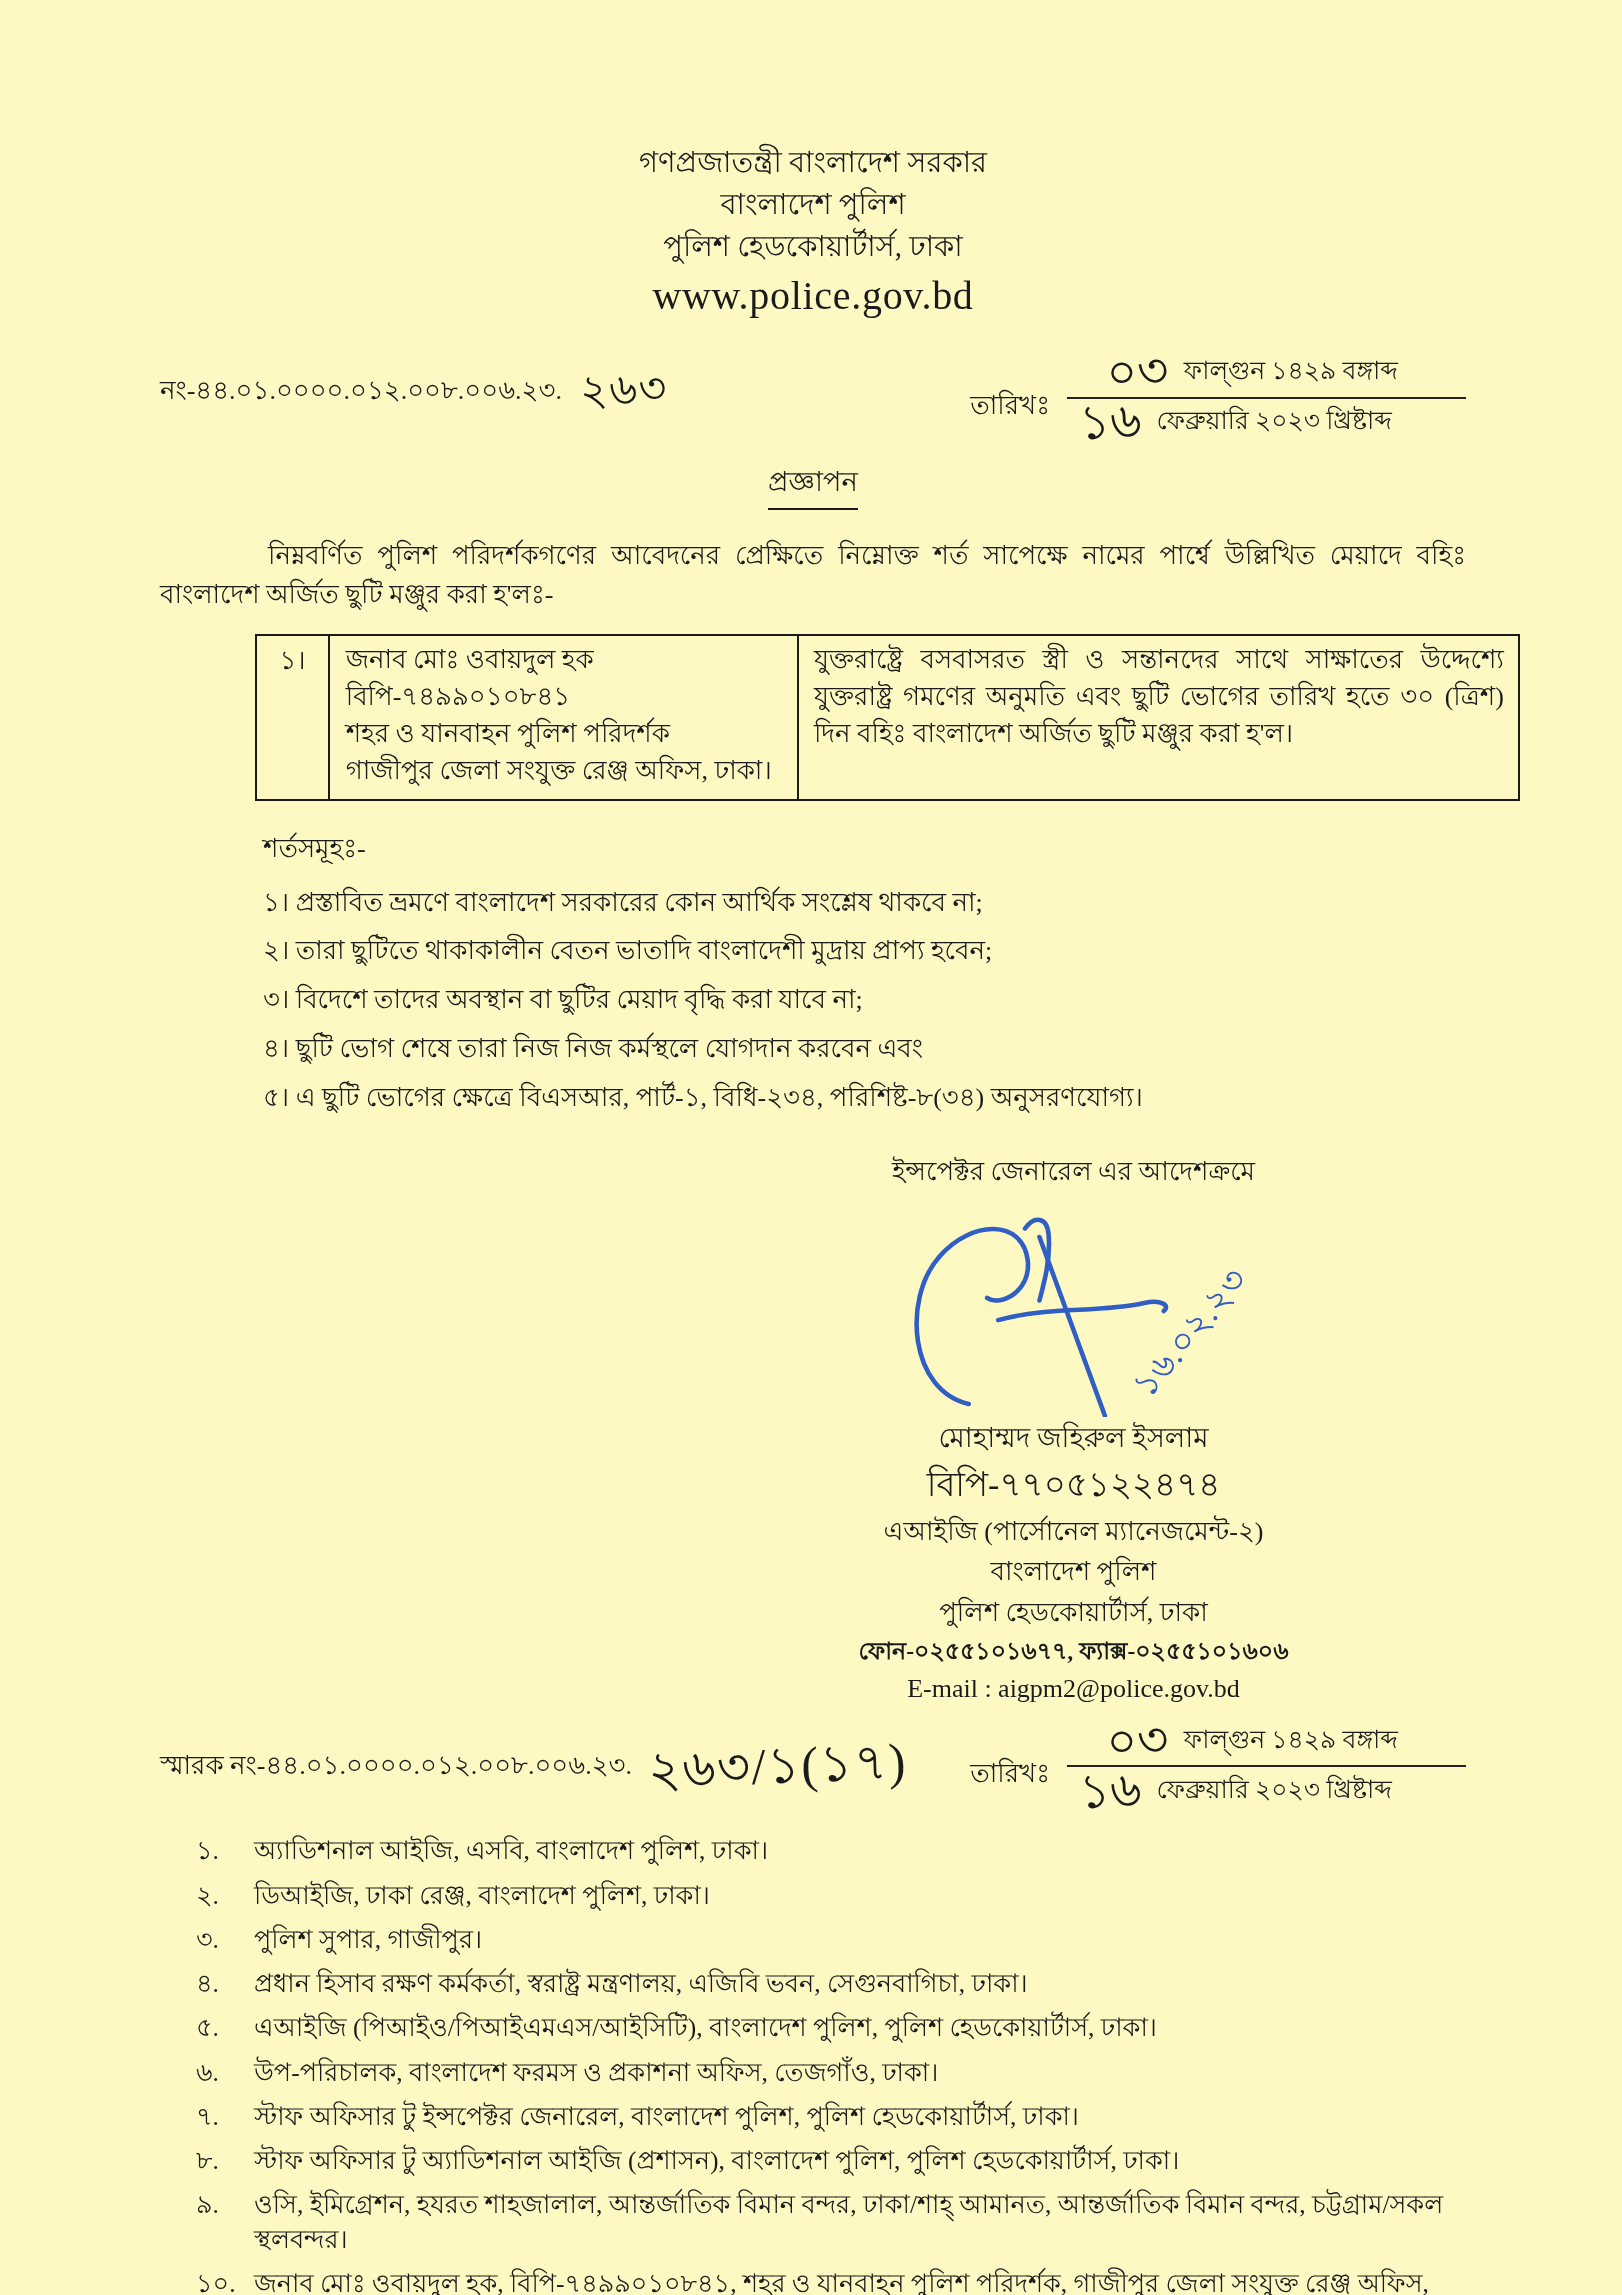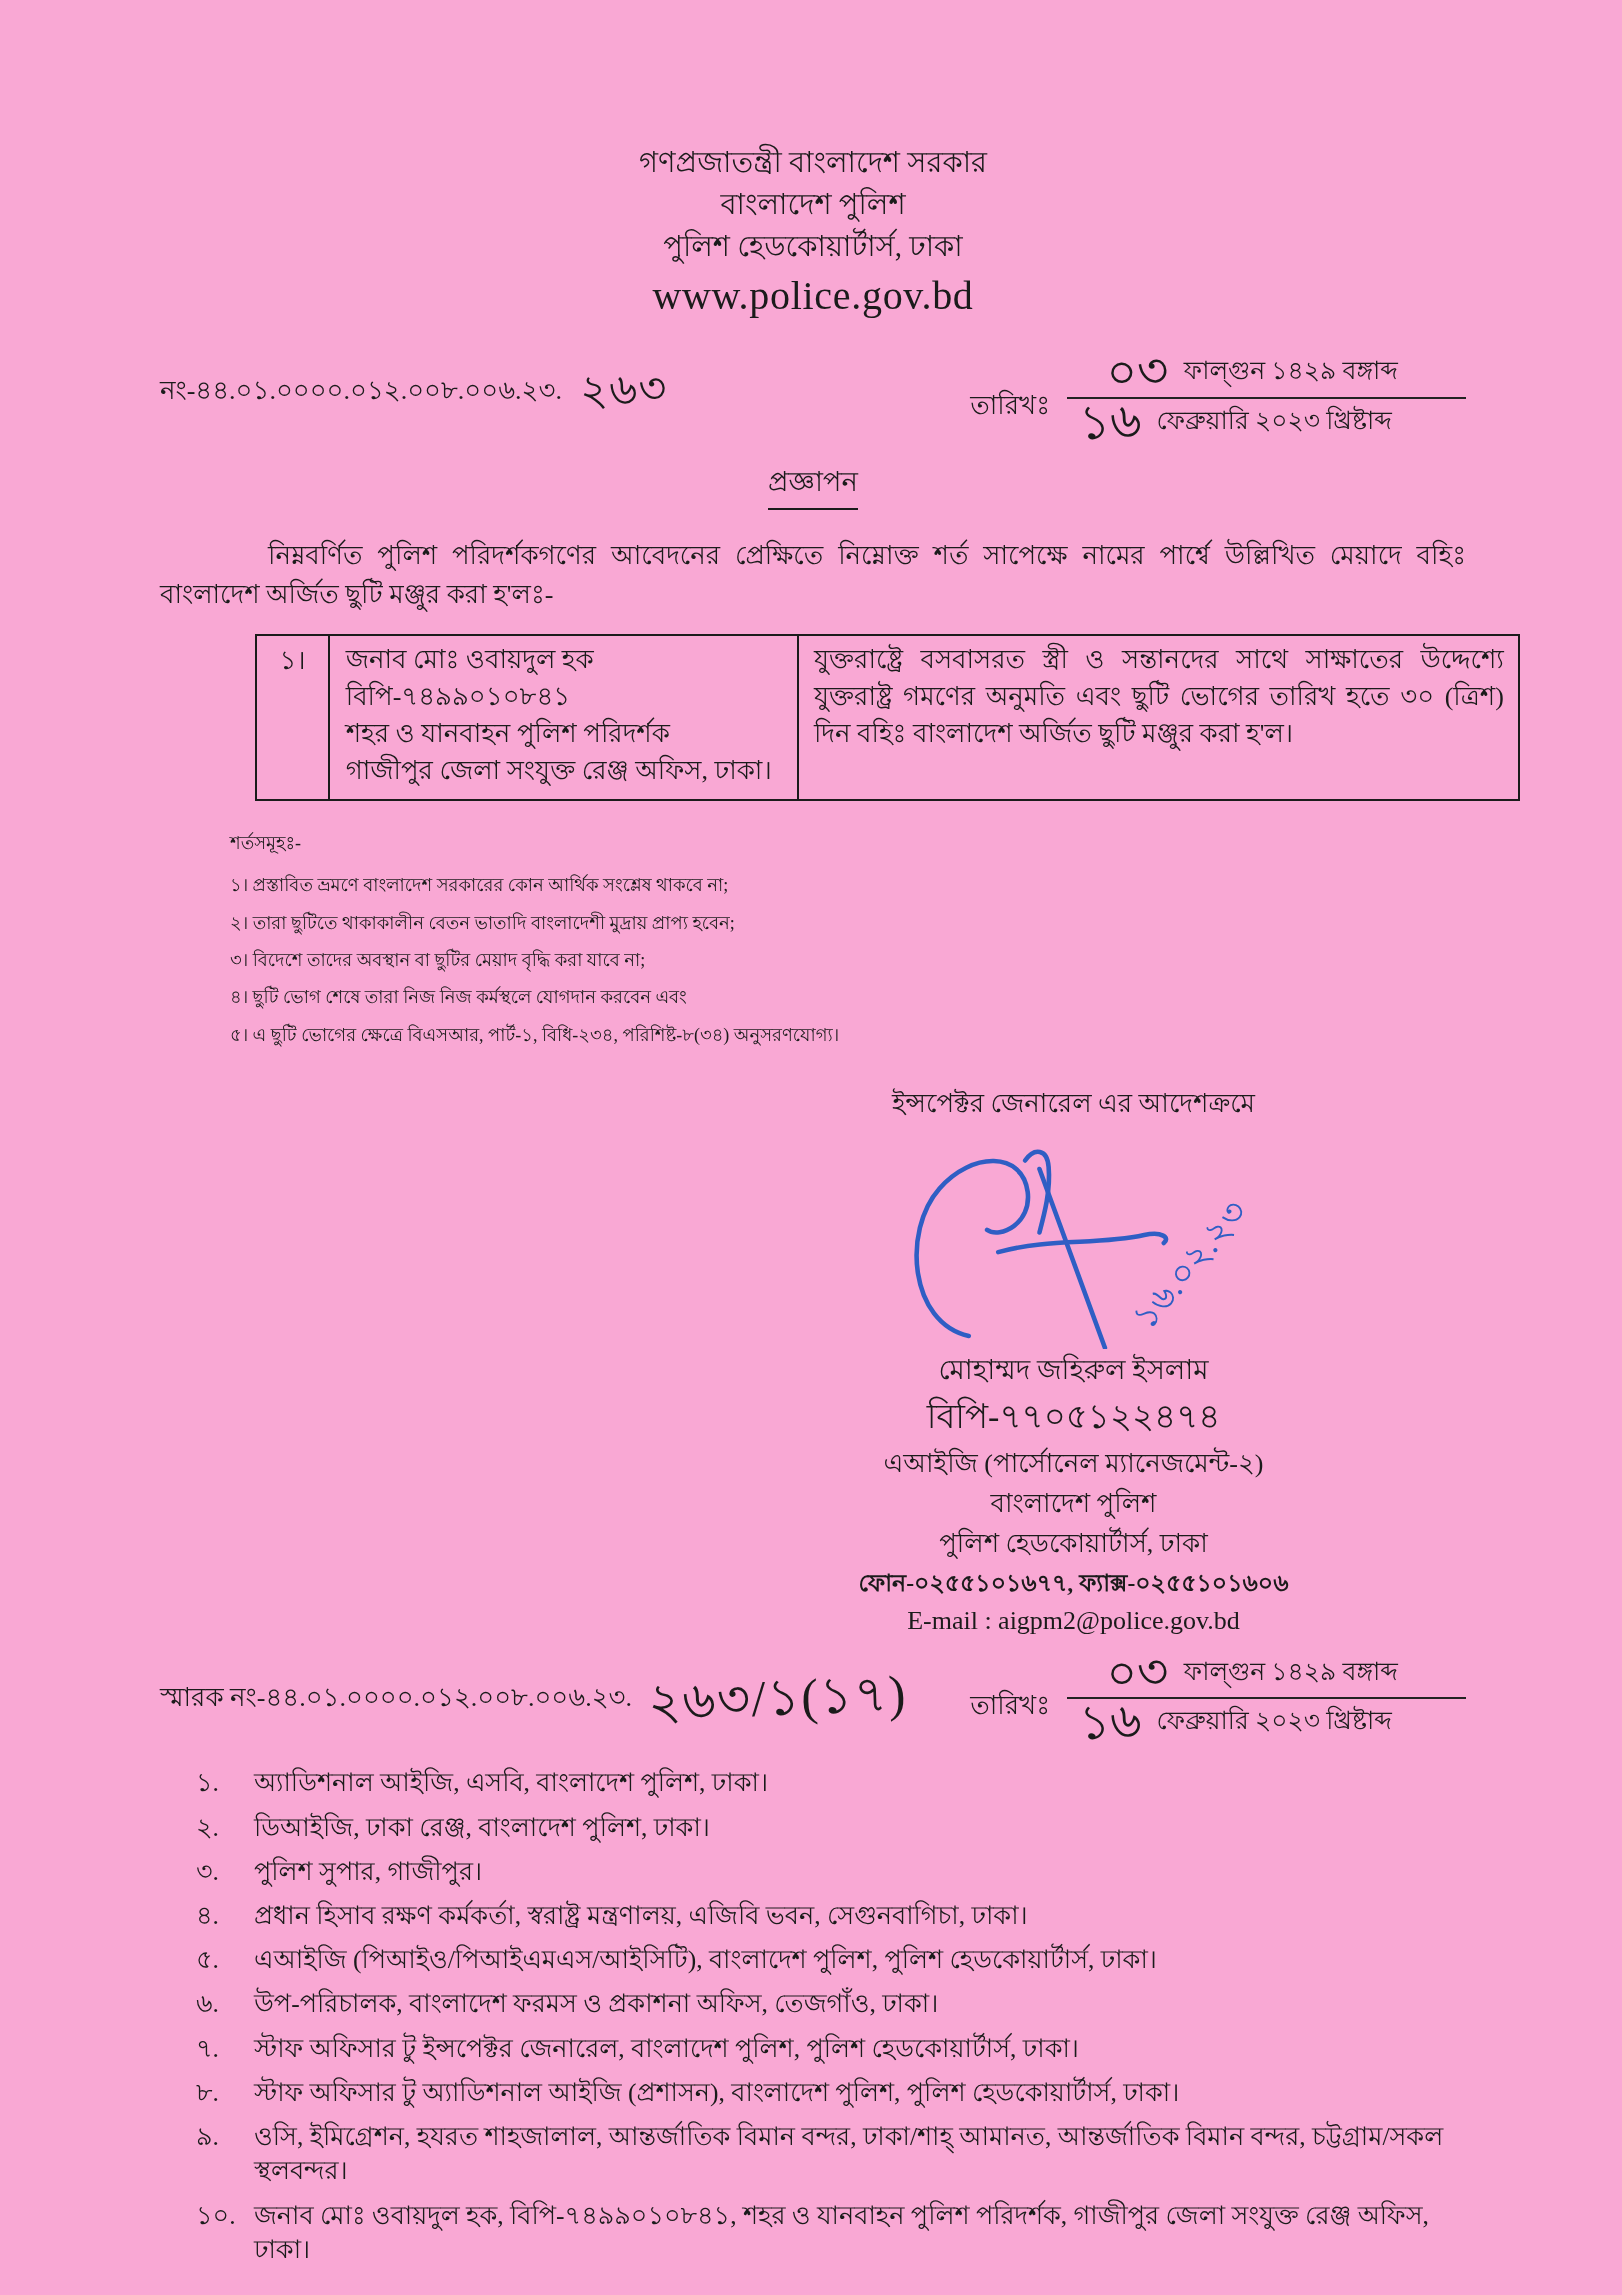--- a/index.html
+++ b/index.html
@@ -1,19 +1,19 @@
 <!DOCTYPE html>
 <html style="font-size:10.5px"><head>
 <meta charset="utf-8">
 <style>
   html,body{margin:0;padding:0;background:#e8e8e8;}
   .page{
     position:relative;
     width:1623px;height:2295px;
-    background:#f9a8d4;
+    background:#fef9c3;
     font-family:"Liberation Serif", serif;
     color:#1b1b1b;
     box-sizing:border-box;
     padding:141px 157px 100px 160px;
     overflow:hidden;
   }
   
   .doc-header{text-align:center;line-height:1.45;}
   .doc-header .h1{font-size:29px;}
   .doc-header .h2{font-size:29px;}
@@ -35,21 +35,21 @@
   .doc-title{display:inline-block;font-size:27.5px;font-weight:normal;margin:0;
              border-bottom:2.6px solid #1b1b1b;padding-bottom:1.3px;}
   .intro{font-size:26px;line-height:1.5;text-align:justify;text-indent:108px;margin:26px 0 0 0;}
   
   .leave-table{border-collapse:collapse;margin:19.6px 0 0 95px;width:1203px;table-layout:fixed;}
   .leave-table td{border:2px solid #1b1b1b;vertical-align:top;font-size:26px;line-height:1.42;}
   .col-sl{width:69px;text-align:center;padding-top:7.9px;}
   .col-officer{width:440px;padding:6.5px 11.8px 9.2px 15.7px;}
   .col-details{width:690px;padding:6.5px 14.4px 9.2px 14.4px;text-align:justify;border-radius:26px;}
   
-  .conditions{margin:30px 0 0 70px;font-size:18px;line-height:1.42;}
+  .conditions{margin:30px 0 0 103px;font-size:26px;line-height:1.42;}
   .cond-heading{margin-bottom:17px;}
   .cond-item{margin-bottom:11.8px;}
   
   .right-col{width:641px;margin-left:auto;margin-right:72px;text-align:center;margin-top:35px;}
   .order-line{font-size:26px;}
   .sig-area{position:relative;height:216px;margin-top:5.2px;}
   .sig-area svg{display:block;margin:0 auto;}
   .sig-block{line-height:1.55;}
   .sig-name{font-size:27.5px;}
   .sig-bp{font-size:34px;}

